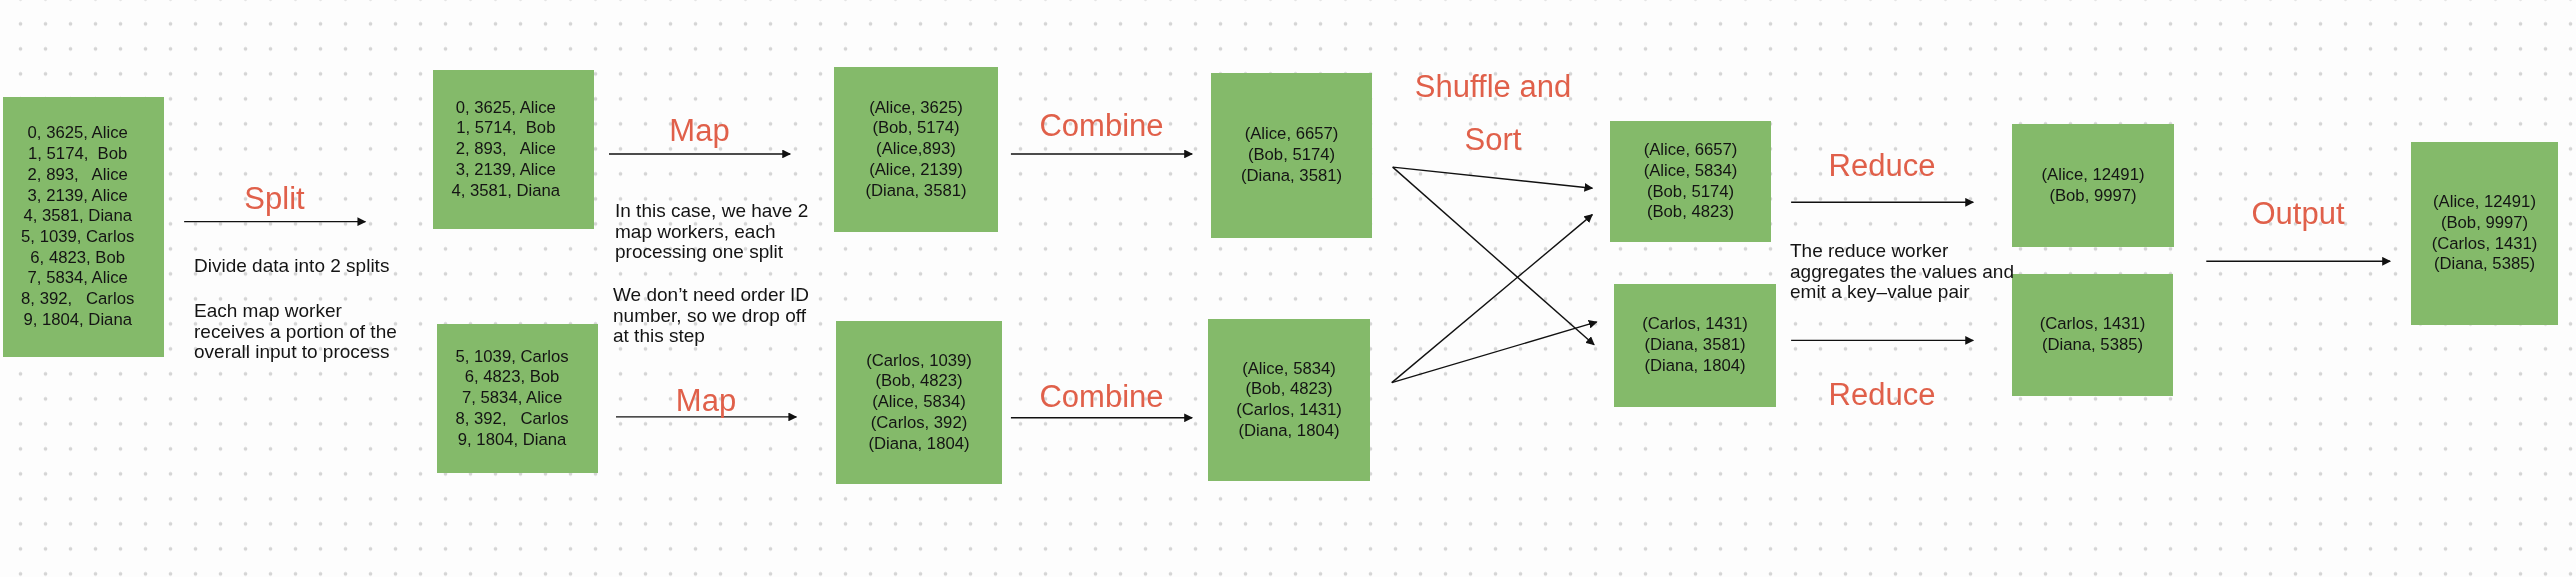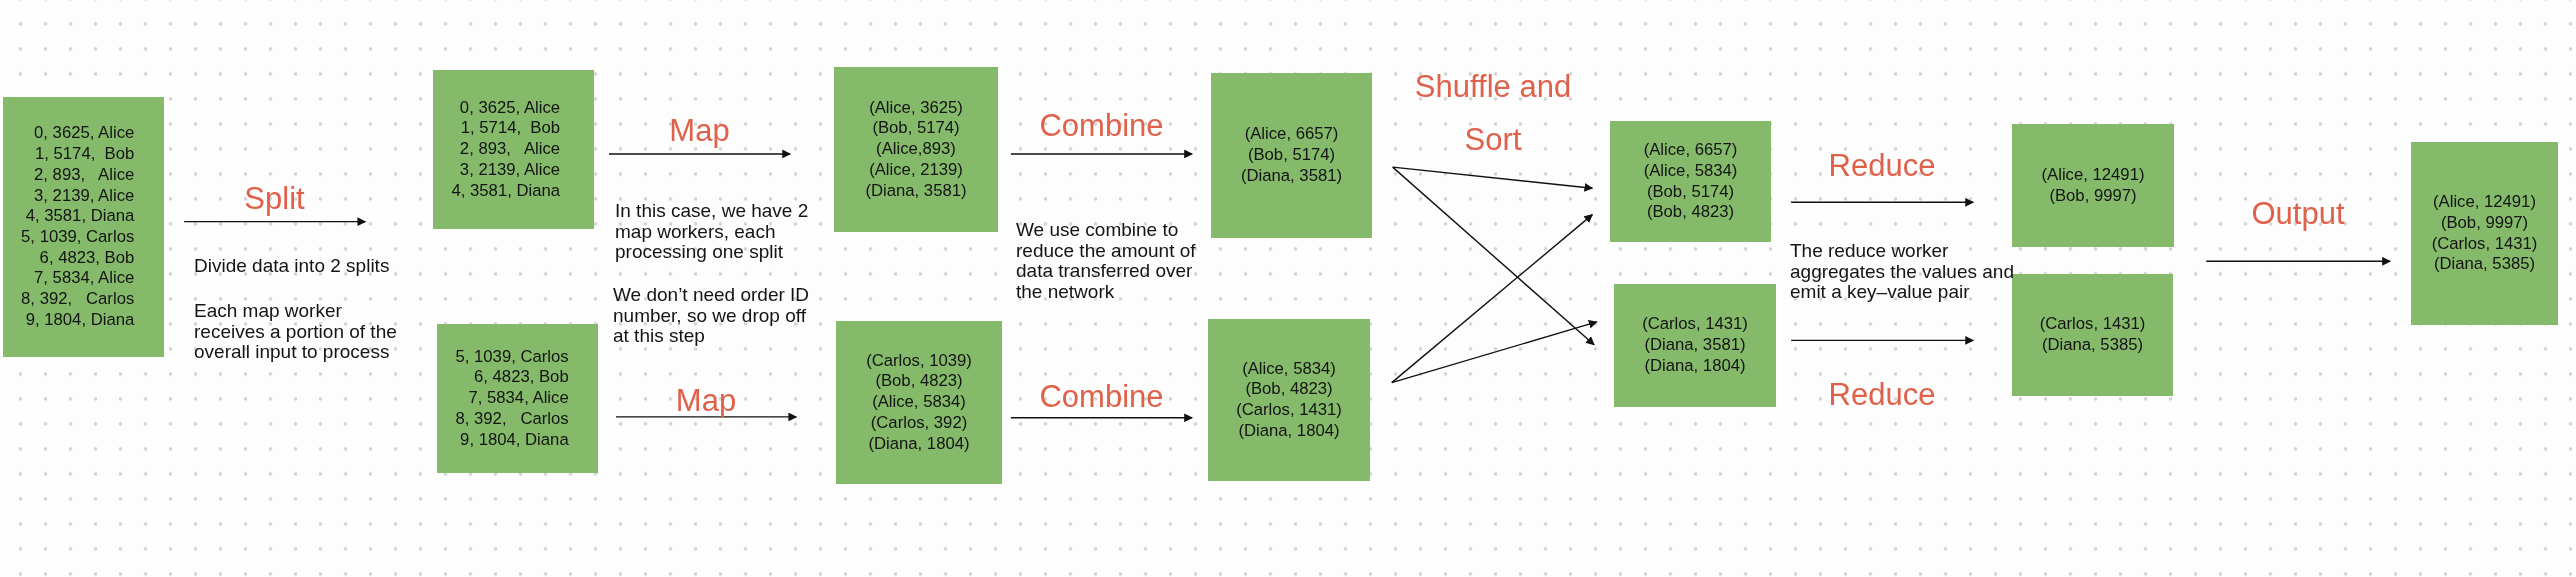--- a/index.html
+++ b/index.html
@@ -17,21 +17,21 @@
     background-position:8px 11.4px;
   }
   .gbox{
     position:absolute;
     background:#84ba6a;
     color:#141414;
     display:flex;align-items:center;justify-content:center;
     font-size:16.7px;line-height:20.7px;
     white-space:pre;
   }
-  .gbox.raw{justify-content:flex-start;padding-left:18.5px;box-sizing:border-box;text-align:right;}
+  .gbox.raw{justify-content:flex-start;padding-left:18.5px;box-sizing:border-box;text-align:center;}
   .gbox.kv{text-align:center;}
   .stage{
     position:absolute;
     color:#e0604a;
     font-size:31px;line-height:53px;
     text-align:center;
     white-space:pre-line;
   }
   .note{
     position:absolute;
@@ -166,22 +166,18 @@
   <div id="note-split-1" class="note">Divide data into 2 splits</div>
   <div id="note-split-2" class="note">Each map worker
 receives a portion of the
 overall input to process</div>
   <div id="note-map-1" class="note">In this case, we have 2
 map workers, each
 processing one split</div>
   <div id="note-map-2" class="note">We don’t need order ID
 number, so we drop off
 at this step</div>
-  <div id="note-combine" class="note">We use combine to
-reduce the amount of
-data transferred over
-the network</div>
   <div id="note-reduce" class="note">The reduce worker
 aggregates the values and
 emit a key–value pair</div>
 
 </div>
 
 
 </body></html>

